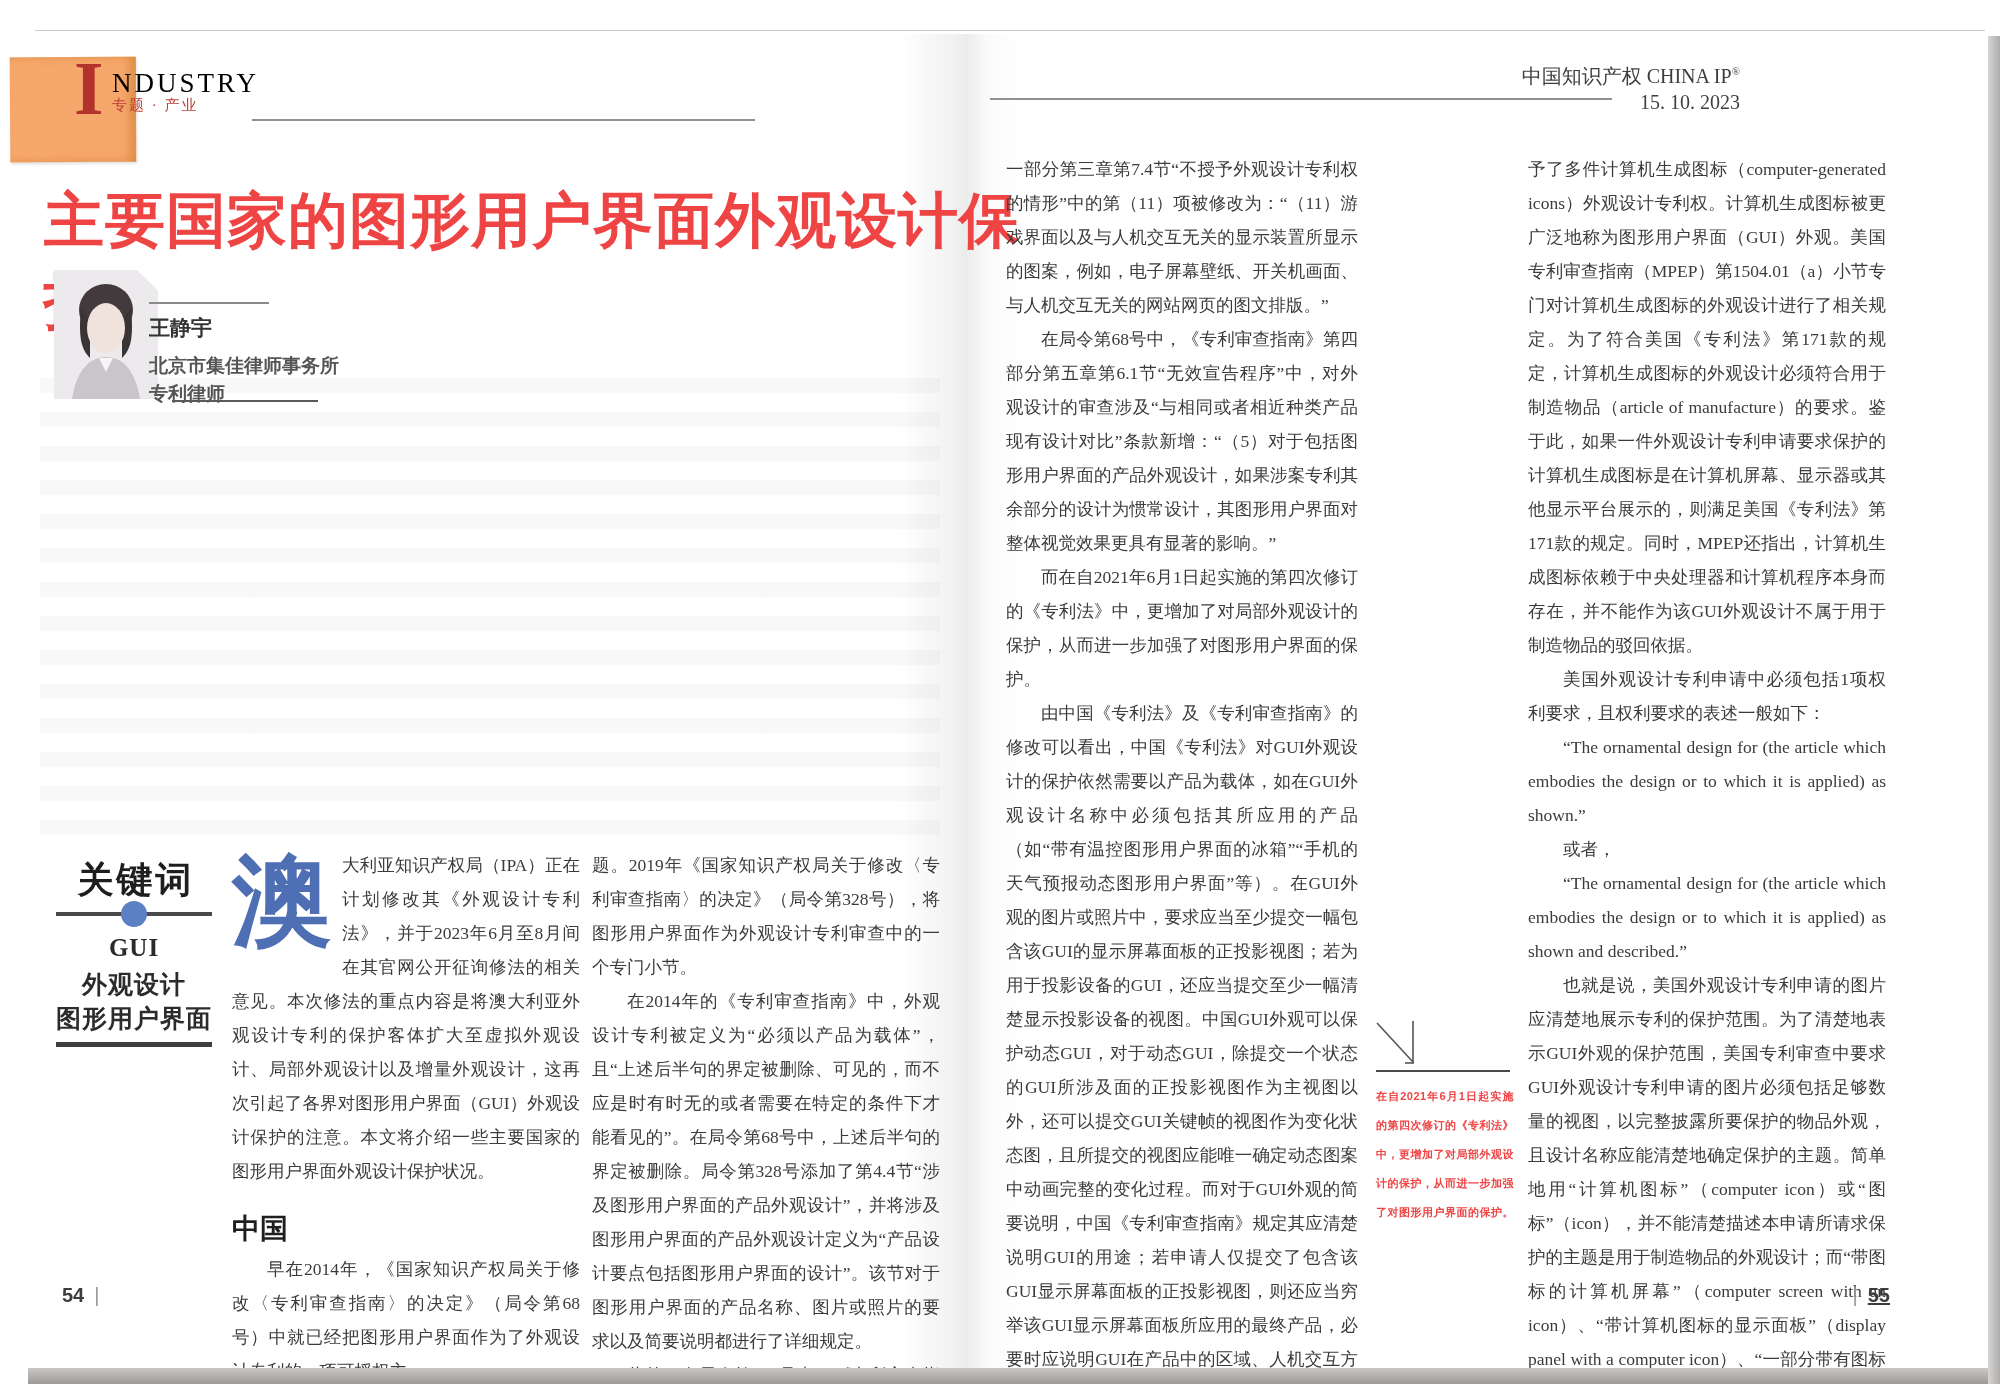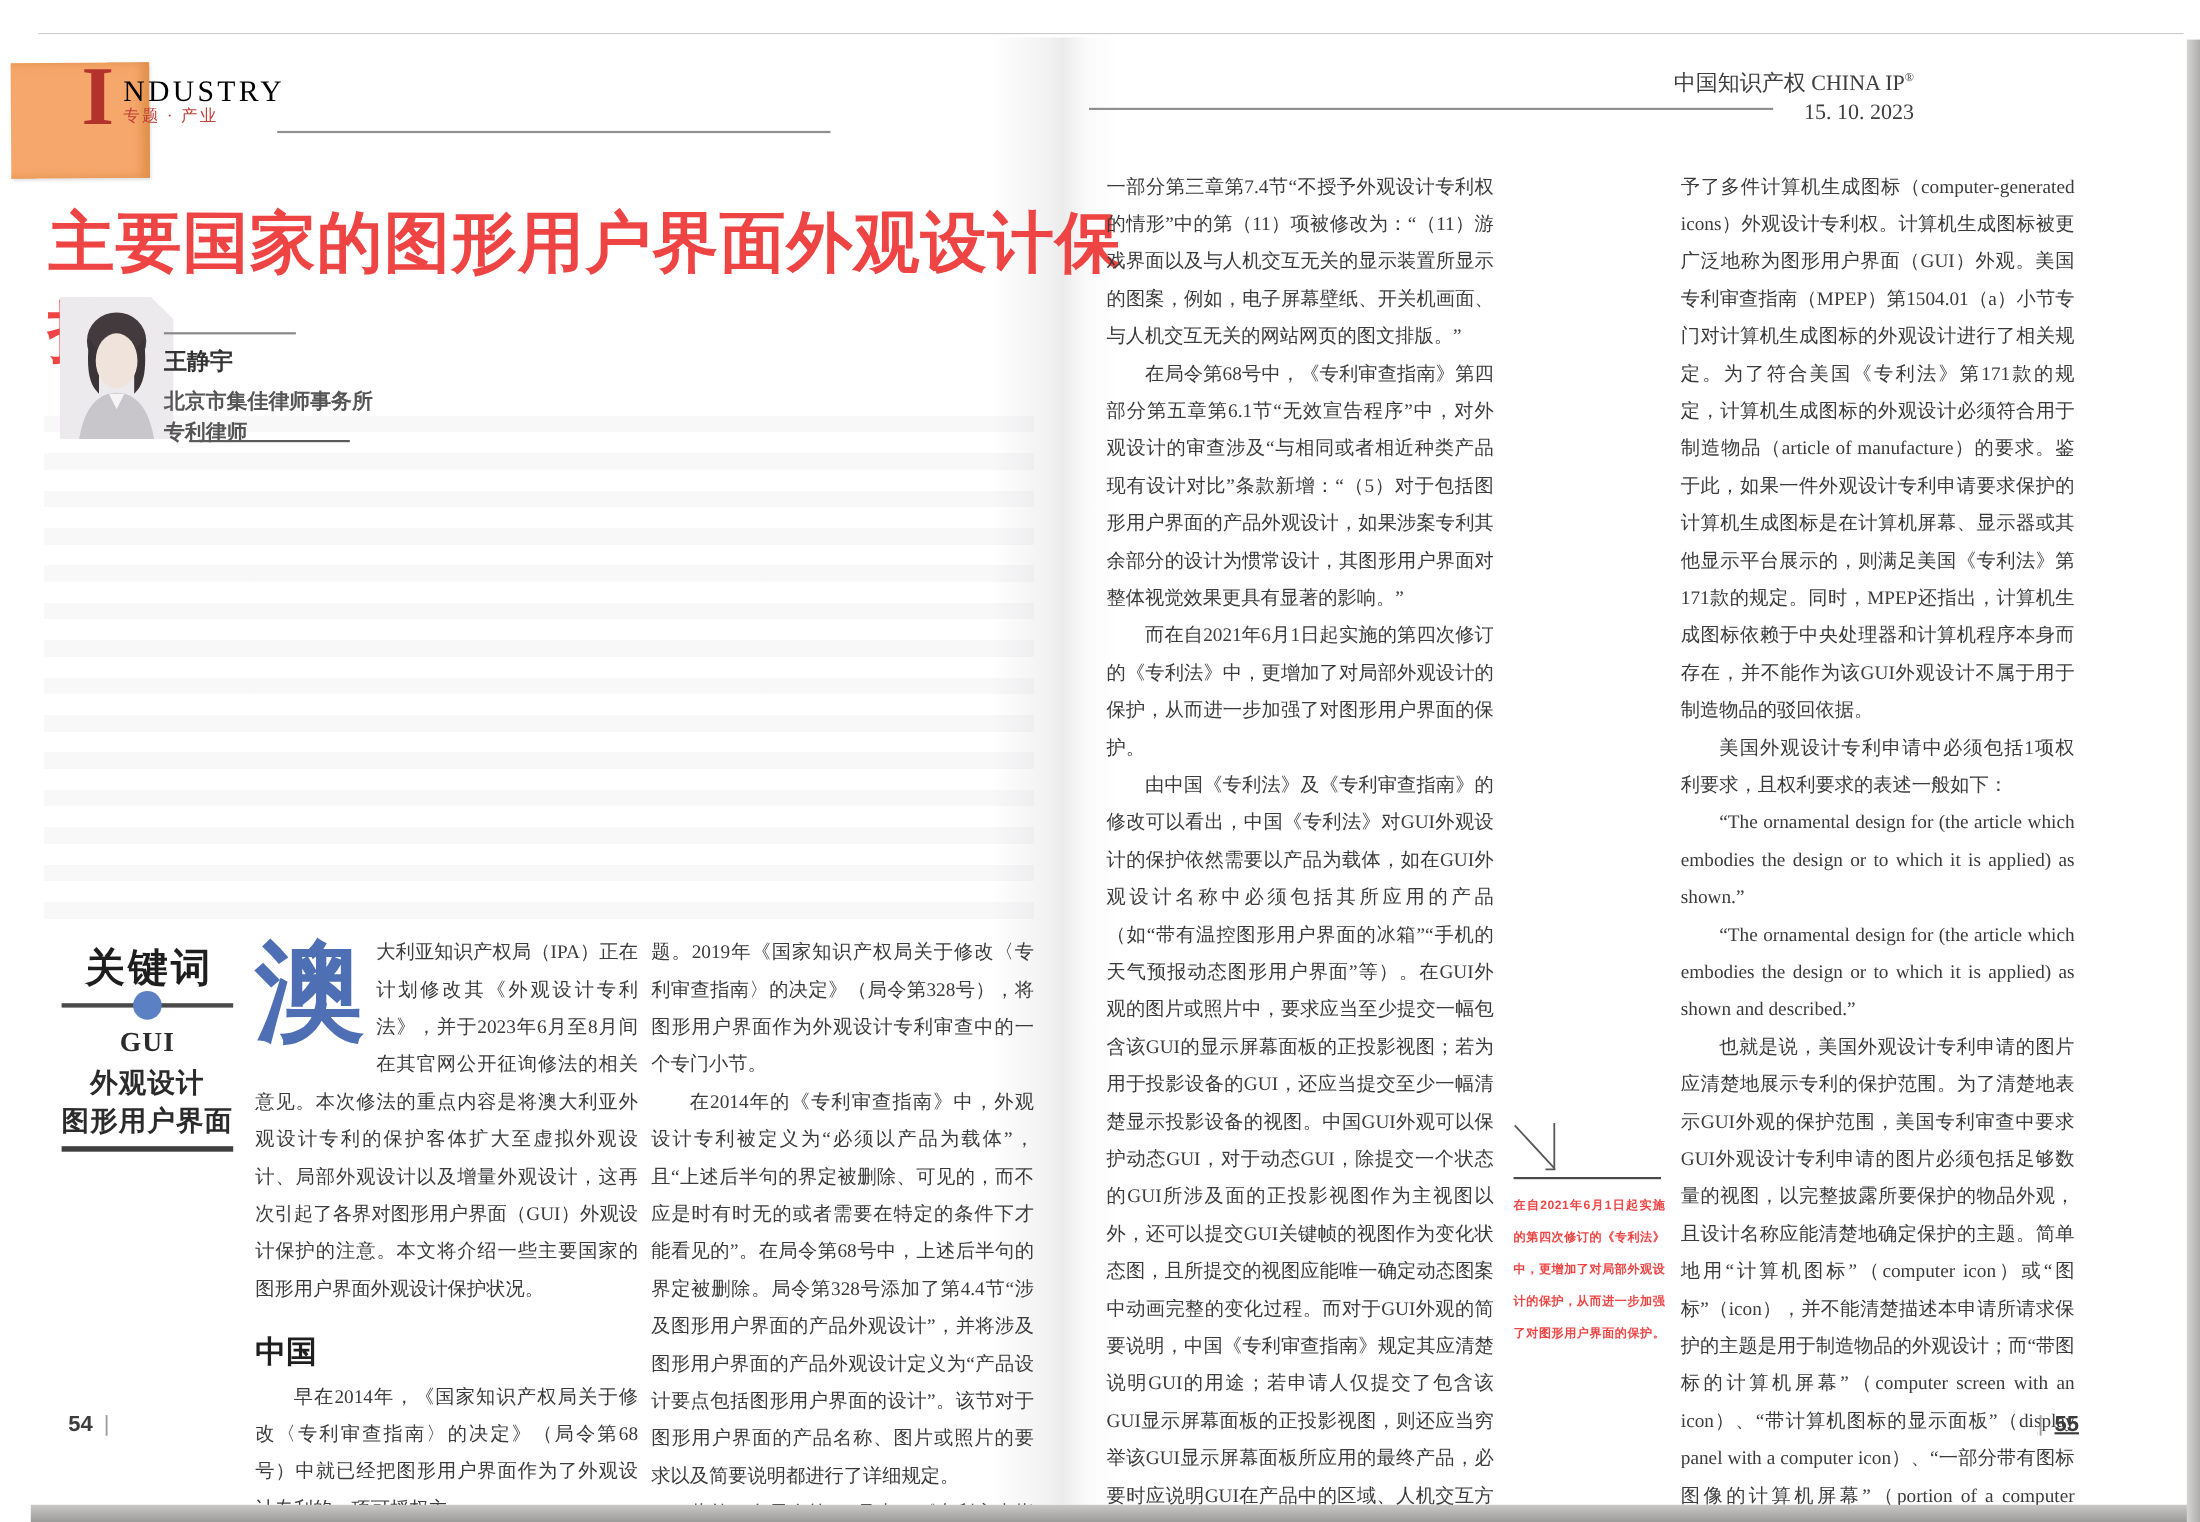--- a/index.html
+++ b/index.html
@@ -131,20 +131,21 @@
   <div class="bodycol col3">
       <p class="cont">一部分第三章第7.4节“不授予外观设计专利权的情形”中的第（11）项被修改为：“（11）游戏界面以及与人机交互无关的显示装置所显示的图案，例如，电子屏幕壁纸、开关机画面、与人机交互无关的网站网页的图文排版。”</p>
       <p class="ind">在局令第68号中，《专利审查指南》第四部分第五章第6.1节“无效宣告程序”中，对外观设计的审查涉及“与相同或者相近种类产品现有设计对比”条款新增：“（5）对于包括图形用户界面的产品外观设计，如果涉案专利其余部分的设计为惯常设计，其图形用户界面对整体视觉效果更具有显著的影响。”</p>
       <p class="ind">而在自2021年6月1日起实施的第四次修订的《专利法》中，更增加了对局部外观设计的保护，从而进一步加强了对图形用户界面的保护。</p>
       <p class="ind">由中国《专利法》及《专利审查指南》的修改可以看出，中国《专利法》对GUI外观设计的保护依然需要以产品为载体，如在GUI外观设计名称中必须包括其所应用的产品（如“带有温控图形用户界面的冰箱”“手机的天气预报动态图形用户界面”等）。在GUI外观的图片或照片中，要求应当至少提交一幅包含该GUI的显示屏幕面板的正投影视图；若为用于投影设备的GUI，还应当提交至少一幅清楚显示投影设备的视图。中国GUI外观可以保护动态GUI，对于动态GUI，除提交一个状态的GUI所涉及面的正投影视图作为主视图以外，还可以提交GUI关键帧的视图作为变化状态图，且所提交的视图应能唯一确定动态图案中动画完整的变化过程。而对于GUI外观的简要说明，中国《专利审查指南》规定其应清楚说明GUI的用途；若申请人仅提交了包含该GUI显示屏幕面板的正投影视图，则还应当穷举该GUI显示屏幕面板所应用的最终产品，必要时应说明GUI在产品中的区域、人机交互方式以及变化过程等。中国《专利法》把游戏、屏保、开关机画面等不涉及人机交互的GUI排除在了可授予外观设计专利权的主题之外。</p>
     </div>
   <div class="bodycol col4">
       <p class="cont">予了多件计算机生成图标（computer-generated icons）外观设计专利权。计算机生成图标被更广泛地称为图形用户界面（GUI）外观。美国专利审查指南（MPEP）第1504.01（a）小节专门对计算机生成图标的外观设计进行了相关规定。为了符合美国《专利法》第171款的规定，计算机生成图标的外观设计必须符合用于制造物品（article of manufacture）的要求。鉴于此，如果一件外观设计专利申请要求保护的计算机生成图标是在计算机屏幕、显示器或其他显示平台展示的，则满足美国《专利法》第171款的规定。同时，MPEP还指出，计算机生成图标依赖于中央处理器和计算机程序本身而存在，并不能作为该GUI外观设计不属于用于制造物品的驳回依据。</p>
       <p class="ind">美国外观设计专利申请中必须包括1项权利要求，且权利要求的表述一般如下：</p>
       <p class="ind">“The ornamental design for (the article which embodies the design or to which it is applied) as shown.”</p>
+      <p class="ind">或者，</p>
       <p class="ind">“The ornamental design for (the article which embodies the design or to which it is applied) as shown and described.”</p>
       <p class="ind">也就是说，美国外观设计专利申请的图片应清楚地展示专利的保护范围。为了清楚地表示GUI外观的保护范围，美国专利审查中要求GUI外观设计专利申请的图片必须包括足够数量的视图，以完整披露所要保护的物品外观，且设计名称应能清楚地确定保护的主题。简单地用“计算机图标”（computer icon）或“图标”（icon），并不能清楚描述本申请所请求保护的主题是用于制造物品的外观设计；而“带图标的计算机屏幕”（computer screen with an icon）、“带计算机图标的显示面板”（display panel with a computer icon）、“一部分带有图标图像的计算机屏幕”（portion of a computer screen with an icon image）等设计名称，则可以满足要求。除此之外，GUI外观设计专利申请的说明书中通常应写明特征陈述，并将寻求保护的外观设计主题描述为用于计算机屏幕、显示器、其他显示面板或者其部分中的计算机生产图标，表述如下：“a computer-generated icon embodied in a computer screen, monitor, other display panel, or portion thereof.”</p>
     </div>
 
   <div class="callout-arrow">
     <svg width="44" height="48" viewBox="0 0 44 48">
       <line x1="1" y1="3" x2="37" y2="42" stroke="#555" stroke-width="1.6"></line>
       <line x1="37" y1="1" x2="37" y2="43" stroke="#555" stroke-width="1.6"></line>
       <line x1="29" y1="43" x2="38" y2="43" stroke="#555" stroke-width="1.6"></line>
     </svg>

